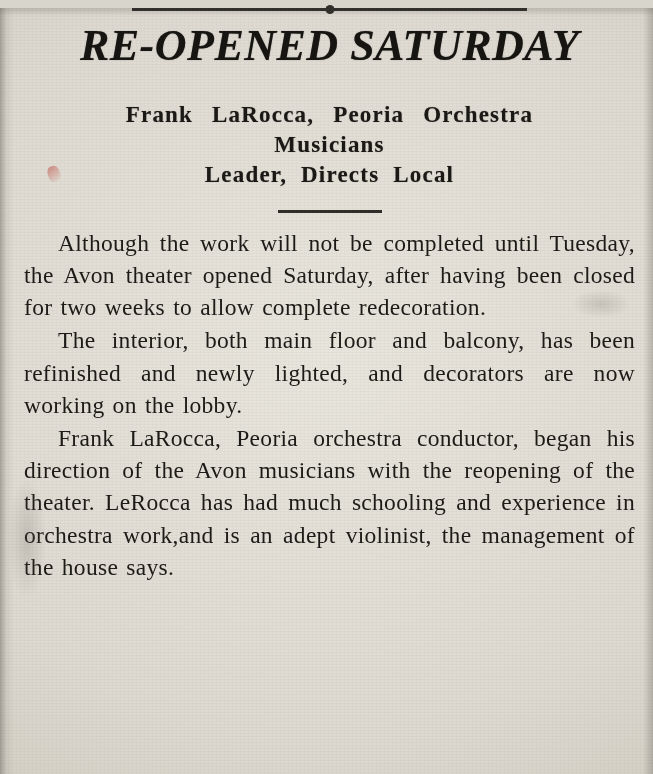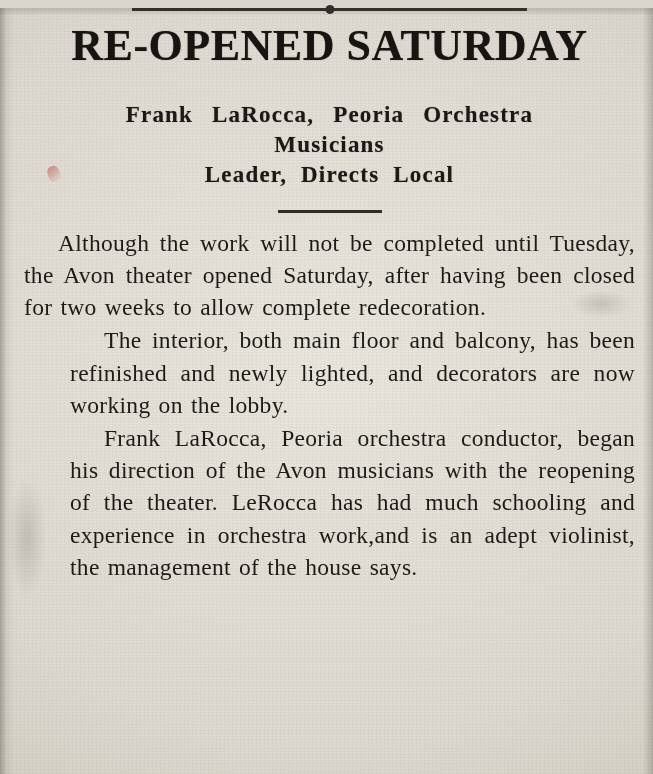--- a/index.html
+++ b/index.html
@@ -86,20 +86,21 @@
     color: #171512;
     font-size: 44px;
     line-height: 1.12;
     letter-spacing: 0.5px;
     margin-top: 10px;
     text-shadow: 0 0 1px rgba(23,21,18,0.55);
   }
   .headline .line2 {
     display: block;
     margin-top: 4px;
+    font-style: italic;
   }
 
   .subhead {
     text-align: center;
     font-family: "Liberation Serif", serif;
     font-weight: bold;
     color: #1b1916;
     font-size: 23px;
     line-height: 1.32;
     letter-spacing: 1.2px;
@@ -124,21 +125,21 @@
     line-height: 1.37;
     color: #1d1b17;
     text-align: justify;
     letter-spacing: 0.3px;
     word-spacing: 2px;
   }
   .body-text p {
     margin: 0;
     text-indent: 34px;
   }
-  .body-text p + p { margin-top: 1px; margin-left: 46px; }
+  .body-text p + p { margin-top: 1px; }
 
   
   .pencil-mark {
     position: absolute;
     left: 48px;
     top: 158px;
     width: 12px;
     height: 16px;
     background: linear-gradient(160deg, rgba(190,70,60,0.55), rgba(190,70,60,0.0));
     transform: rotate(-18deg);

